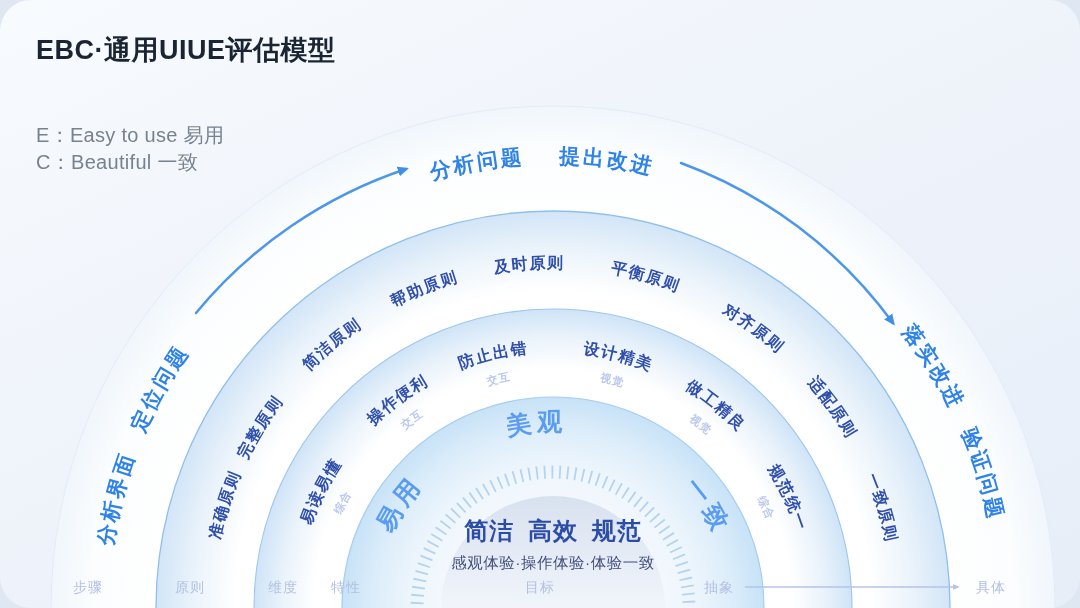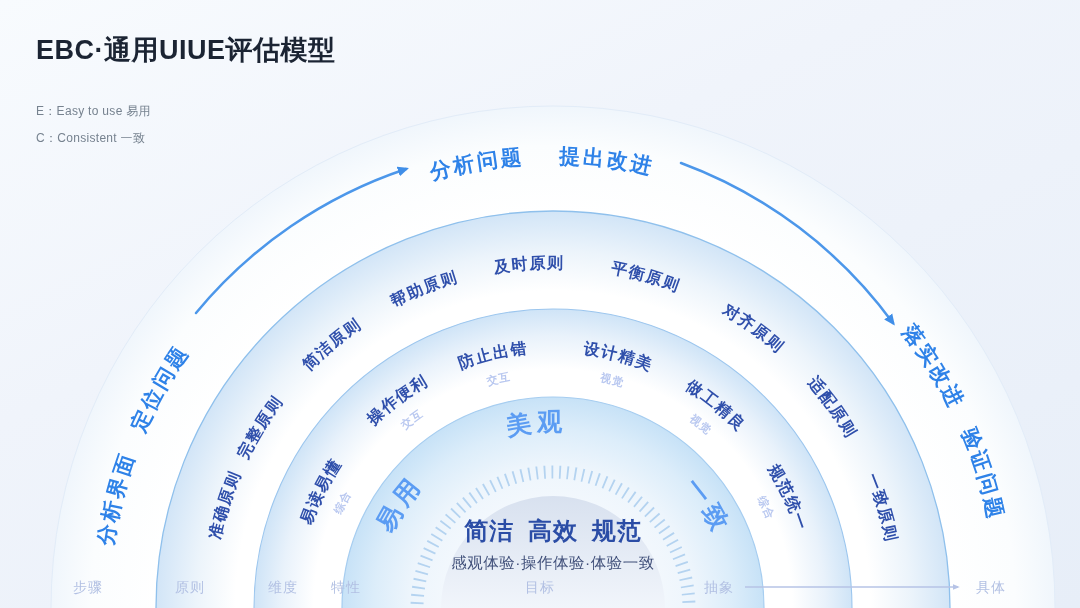--- a/index.html
+++ b/index.html
@@ -1,47 +1,48 @@
 <!DOCTYPE html>
 <html><head>
 <meta charset="utf-8">
 <style>
   html,body { margin:0; padding:0; background:#dfe7f2; }
   .page {
     position:relative; width:1080px; height:608px; overflow:hidden;
     background:linear-gradient(155deg, #f8fbfe 0%, #f0f4fb 38%, #e7eef8 100%);
     font-family:"Liberation Sans","DejaVu Sans",sans-serif;
+    border-radius:31px;
   }
   .hdr { position:absolute; left:36px; top:30px; z-index:3; }
   .hdr h1 {
     margin:0; font-size:27px; line-height:40px; font-weight:700;
     color:#1b2433; letter-spacing:0.5px;
   }
-  .legend { margin-top:28px; font-size:12px; line-height:27px; color:#76828f; letter-spacing:0.3px; }
+  .legend { margin-top:52px; font-size:20px; line-height:27px; color:#76828f; letter-spacing:0.3px; }
   svg.diagram { position:absolute; left:0; top:0; }
 
   .t-outer   { font-size:21px; font-weight:700; fill:#2e82e8; letter-spacing:2.5px; }
   .t-prin    { font-size:16px; font-weight:600; fill:#2f4fab; letter-spacing:1.5px; }
   .t-dim     { font-size:16px; font-weight:600; fill:#2f4fab; letter-spacing:1.5px; }
   .t-tag     { font-size:11px; font-weight:600; fill:#b9c8f0; letter-spacing:1px; }
   .t-char    { font-size:25px; font-weight:700; fill:#5b9cf3; letter-spacing:5px; }
   .t-center-h{ font-size:24px; font-weight:700; fill:#2b4da6; letter-spacing:1px; word-spacing:6px; }
   .t-center-s{ font-size:15.5px; font-weight:500; fill:#41507a; letter-spacing:0.5px; }
   .t-axis    { font-size:14px; font-weight:500; fill:#b2c0e3; letter-spacing:1px; }
 </style>
 </head>
 <body>
 
 <div class="page">
 
   <div class="hdr">
     <h1>EBC·通用UIUE评估模型</h1>
     <div class="legend">
       <div>E：Easy to use 易用</div>
-      <div>C：Consistent 一致</div>
+      <div>C：Beautiful 一致</div>
     </div>
   </div>
 
   <svg class="diagram" width="1080" height="608" viewBox="0 0 1080 608">
     <defs>
       <radialGradient id="g1" gradientUnits="userSpaceOnUse" cx="553" cy="608" r="502">
         <stop offset="0.78" stop-color="#ffffff"></stop>
         <stop offset="0.92" stop-color="#fbfdfe"></stop>
         <stop offset="1" stop-color="#f0f6fc"></stop>
       </radialGradient>

